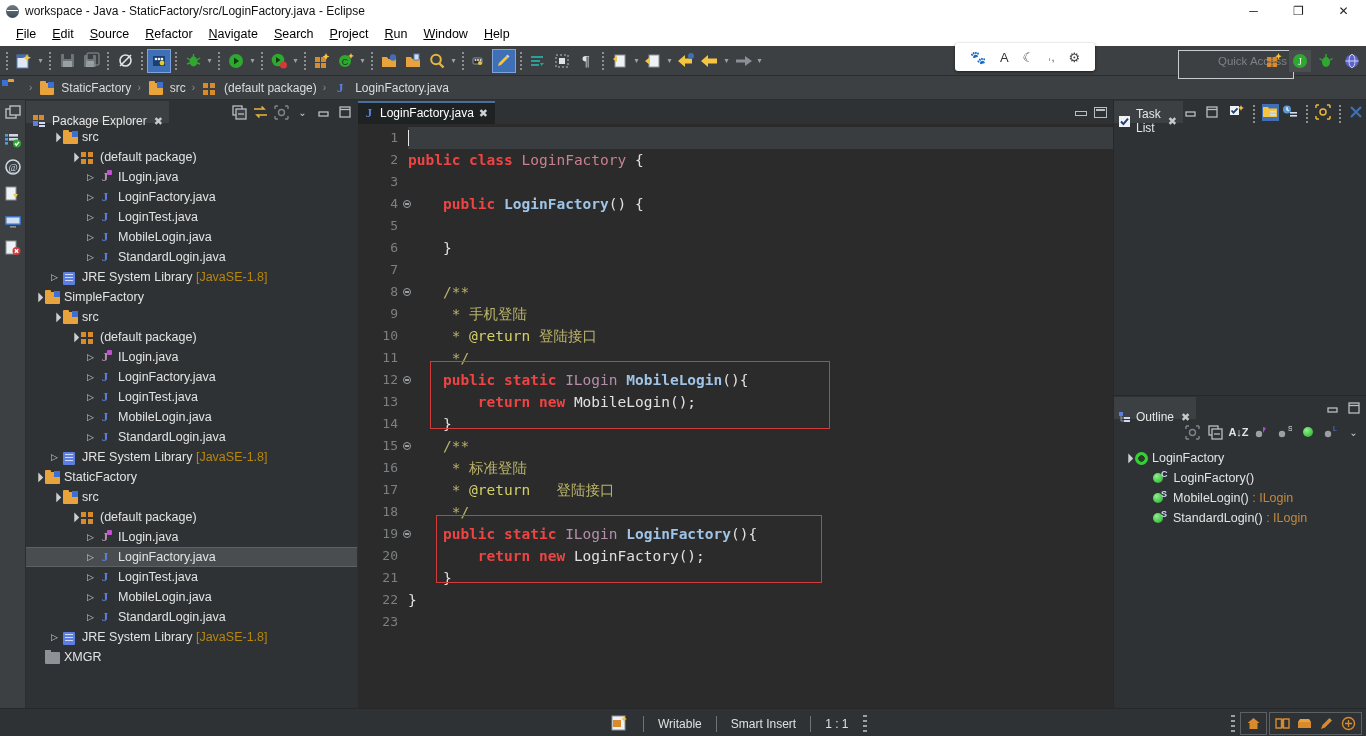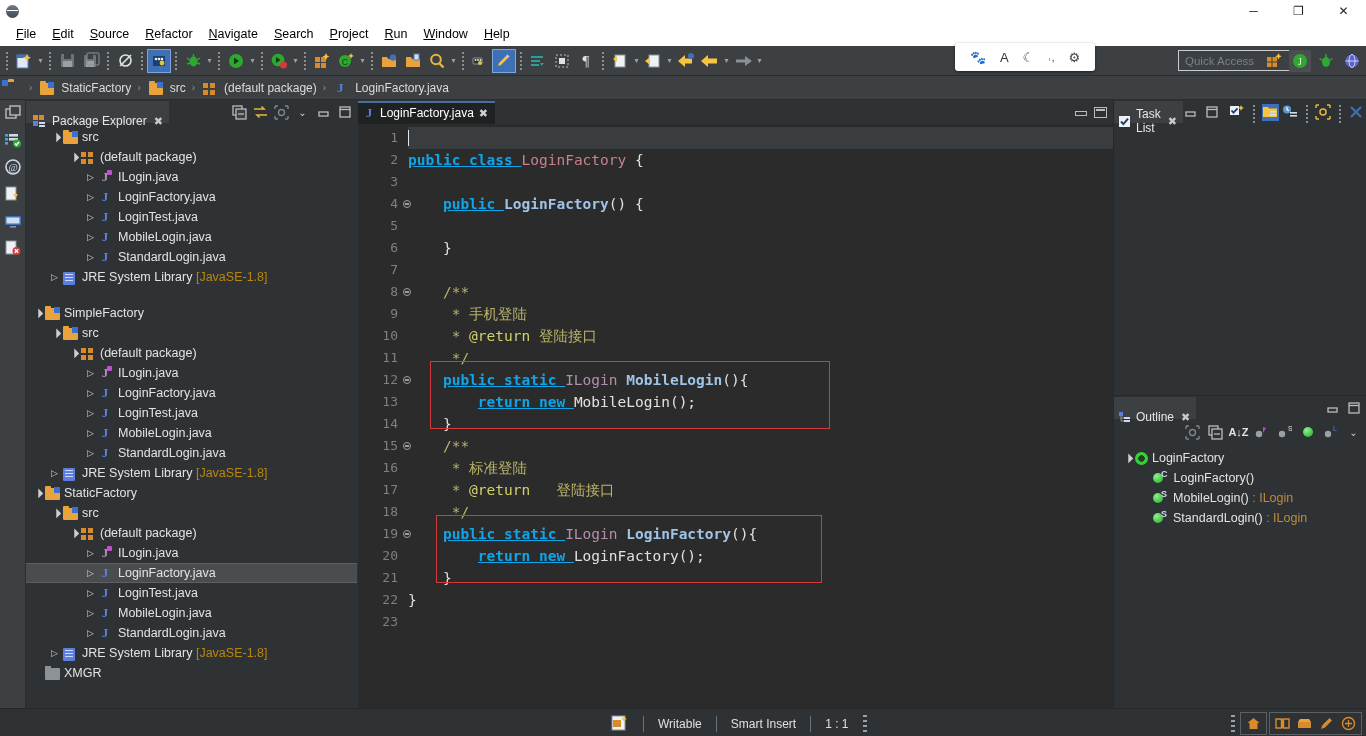--- a/index.html
+++ b/index.html
@@ -44,23 +44,23 @@
   }
   .tb-ico { width:22px; height:22px; margin:0 1px; display:flex;
             align-items:center; justify-content:center; position:relative; }
   .tb-sep { width:6px; height:18px; margin:0 2px; position:relative; }
   .tb-sep:before{
     content:""; position:absolute; left:2px; top:0; width:2px; height:18px;
     background:repeating-linear-gradient(#8b8f92 0 2px, transparent 2px 4px);
   }
   .tb-caret { width:9px; color:#9aa0a4; font-size:8px; text-align:center; }
   .quick-access {
-    position:absolute; right:72px; top:4px; width:116px; height:21px;
+    position:absolute; right:72px; top:4px; width:116px; height:29px;
     border:1px solid #c8ccd0; background:#3c4042; color:#7c8287;
-    font-size:11.5px; padding:2px 6px; line-height:16px;
+    font-size:11.5px; padding:2px 6px; line-height:16px;text-align:right;
   }
   .ime-overlay {
     position:absolute; left:955px; top:-3px; width:140px; height:28px;
     background:#fff; border-radius:3px; display:flex; align-items:center;
     justify-content:space-around; padding:0 8px; z-index:40;
     box-shadow:0 1px 3px rgba(0,0,0,.5);
   }
   .ime-overlay span{ color:#333; font-size:13px; }
   
   .breadcrumb {
@@ -163,21 +163,21 @@
     position:absolute; right:-9px; top:7px; width:8px; height:8px; border-radius:50%;
     border:1.4px solid #9aa0a4;
   }
   .fold:after{ content:""; position:absolute; left:1px; top:2.4px; width:4px; height:1.4px; background:#9aa0a4;}
   .code {
     flex:1; padding-top:3px; font-family:"DejaVu Sans Mono", monospace; font-size:14.5px;
     position:relative; overflow:hidden; padding-left:6px;
   }
   .cline { height:22px; line-height:22px; white-space:pre; }
   .cline.cur { background:#3a3d3f; }
-  .kw { color:#0ea5e9; font-weight:bold;text-decoration:underline; }   
+  .kw { color:#ef4444; font-weight:bold; }   
   .type { color:#c9818f; }                   
   .iface { color:#b48ead; }
   .mname { color:#9fc4e8; font-weight:bold; }
   .plain { color:#e0e0e0; }
   .cmt { color:#b9b36a; }
   .cmt-tag { color:#d4d06a; font-weight:normal; }
   .caret { display:inline-block; width:1px; height:16px; background:#e6e6e6;
            vertical-align:-3px; }
   .hlbox {
     position:absolute; border:1.4px solid #d33a3a; pointer-events:none;
@@ -218,20 +218,21 @@
   .sb-ico { width:19px; height:19px; display:flex; align-items:center; justify-content:center;
             color:#d98a2b; font-size:13px; }
   .sb-box { border:1px solid #5d6164; padding:1px 3px; display:flex; gap:3px; }
   svg { display:block; }
 </style>
 </head>
 <body>
 
 <div class="titlebar">
   <div class="title-logo"></div>
+  <div class="title-text">workspace - Java - StaticFactory/src/LoginFactory.java - Eclipse</div>
   <div class="winbtns">
     <div class="winbtn">─</div>
     <div class="winbtn">❐</div>
     <div class="winbtn close">✕</div>
   </div>
 </div>
 
 <div class="menubar" id="menubar">
     <div class="menu-item"><u>F</u>ile</div>
     <div class="menu-item"><u>E</u>dit</div>
@@ -641,21 +642,21 @@
           </span>
           <span class="tlabel">StandardLogin.java</span>
         </div>
         <div class="trow" style="padding-left: 22px;">
           <span class="arrow closed"></span>
           <span class="ico" style="display: inline-flex; align-items: center;">
             <span class="i-jar"></span>
           </span>
           <span class="tlabel">JRE System Library <span class="dim">[JavaSE-1.8]</span></span>
         </div>
-        <div class="trow" style="padding-left: 4px; margin-top: 16px;">
+        <div class="trow" style="padding-left: 4px;">
           <span class="arrow open"></span>
           <span class="ico" style="display: inline-flex; align-items: center;">
             <span class="i-folder-src"></span>
           </span>
           <span class="tlabel">SimpleFactory</span>
         </div>
         <div class="trow" style="padding-left: 22px;">
           <span class="arrow open"></span>
           <span class="ico" style="display: inline-flex; align-items: center;">
             <span class="i-folder-src"></span>

